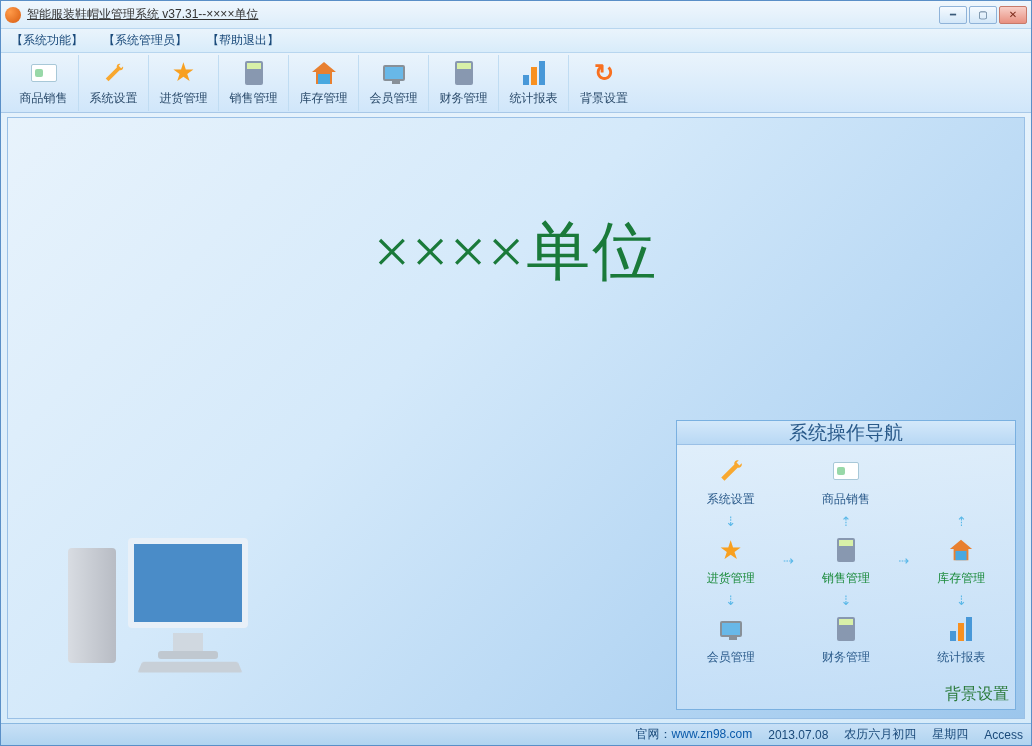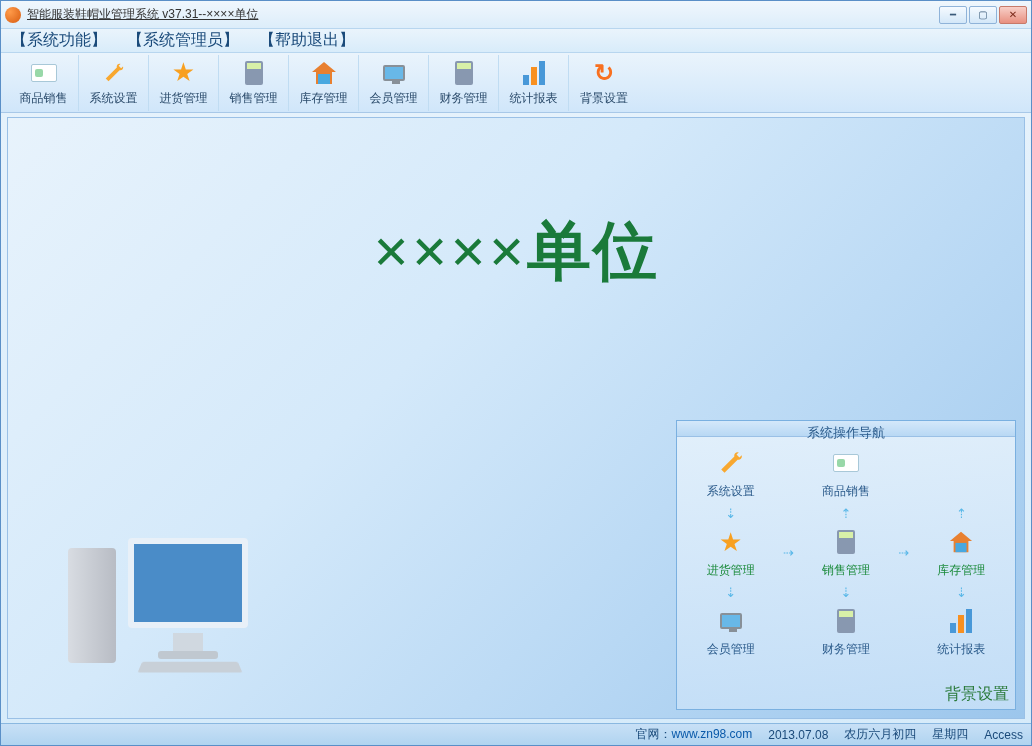--- a/index.html
+++ b/index.html
@@ -8,40 +8,40 @@
 .window { width: 1032px; height: 746px; border: 1px solid #5a8fc7; background: linear-gradient(#e8f3fc, #d6ebfa); display: flex; flex-direction: column; }
 
 .titlebar { height: 28px; background: linear-gradient(#f0f7fd, #dcedfa); display: flex; align-items: center; padding: 0 4px; border-bottom: 1px solid #b8d6ef; }
 .titlebar .app-icon { width: 16px; height: 16px; border-radius: 50%; background: radial-gradient(circle at 30% 30%, #ff9b4a, #d85c10); margin-right: 6px; }
 .titlebar .title { font-size: 12px; color: #333; flex: 1; text-decoration: underline; }
 .win-controls { display: flex; gap: 2px; }
 .win-btn { width: 28px; height: 18px; border: 1px solid #8fb3d9; background: linear-gradient(#f5faff, #d3e7f8); border-radius: 2px; display: flex; align-items: center; justify-content: center; font-size: 10px; color: #3a5a7a; cursor: pointer; }
 .win-btn.close { background: linear-gradient(#f8d0c8, #e89080); color: #7a2a1a; border-color: #c77a6a; }
 
 .menubar { height: 24px; background: linear-gradient(#eaf4fc, #d8ecfa); display: flex; align-items: center; padding: 0 10px; gap: 20px; border-bottom: 1px solid #b8d6ef; }
-.menu-item { font-size: 16px; color: #1a4a7a; cursor: pointer; }
+.menu-item { font-size: 12px; color: #1a4a7a; cursor: pointer; }
 
 .toolbar { height: 60px; background: linear-gradient(#eaf4fc, #d0e6fa); display: flex; align-items: center; padding: 0 8px; gap: 0; border-bottom: 1px solid #a8c8e8; }
 .tool-btn { width: 70px; height: 56px; display: flex; flex-direction: column; align-items: center; justify-content: center; gap: 3px; cursor: pointer; border-right: 1px solid #c0dcf2; }
 .tool-icon { width: 28px; height: 28px; display: flex; align-items: center; justify-content: center; }
 .tool-label { font-size: 12px; color: #2a4a6a; }
 
 .content { flex: 1; margin: 4px 6px; border: 1px solid #9ac0e6; background: linear-gradient(135deg, #e8f3fc 0%, #d4e9fa 40%, #b8d8f4 70%, #9cc6ec 100%); position: relative; overflow: hidden; }
 
-.main-title { position: absolute; left: 50%; top: 90px; transform: translateX(-50%); font-size: 64px; font-weight: bold; color: #1a7a3a; font-family: KaiTi, SimSun, serif; letter-spacing: 2px; white-space: nowrap; }
+.main-title { position: absolute; left: 50%; top: 90px; transform: translateX(-50%); font-size: 64px; font-weight: normal; color: #1a7a3a; font-family: KaiTi, SimSun, serif; letter-spacing: 2px; white-space: nowrap; }
 
 .computer-img { position: absolute; left: 60px; bottom: 40px; width: 200px; height: 160px; }
 .monitor { position: absolute; left: 60px; top: 20px; width: 120px; height: 90px; background: #4a8cc8; border: 6px solid #e8f0f8; border-radius: 4px; }
 .monitor-stand { position: absolute; left: 105px; top: 115px; width: 30px; height: 20px; background: #d0d8e0; }
 .monitor-base { position: absolute; left: 90px; top: 133px; width: 60px; height: 8px; background: #c0c8d0; border-radius: 3px; }
 .tower { position: absolute; left: 0; top: 30px; width: 48px; height: 115px; background: linear-gradient(90deg, #d8dce2, #b8bcc4); border-radius: 4px; }
 .keyboard { position: absolute; left: 72px; top: 142px; width: 100px; height: 14px; background: #c8d0d8; border-radius: 2px; transform: perspective(100px) rotateX(40deg); }
 
 .nav-panel { position: absolute; right: 8px; bottom: 8px; width: 340px; height: 290px; border: 1px solid #7ab0e0; background: linear-gradient(180deg, rgba(232,243,252,0.85), rgba(200,225,248,0.85)); }
-.nav-header { height: 16px; background: linear-gradient(#d4e8fa, #b8d8f4); border-bottom: 1px solid #9ac0e6; text-align: center; font-size: 13px; color: #2a5a8a; line-height: 24px; }
+.nav-header { height: 24px; background: linear-gradient(#d4e8fa, #b8d8f4); border-bottom: 1px solid #9ac0e6; text-align: center; font-size: 19px; color: #2a5a8a; line-height: 24px; }
 .nav-grid { padding: 10px 6px; display: grid; grid-template-columns: 1fr 20px 1fr 20px 1fr; grid-template-rows: auto 18px auto 18px auto; align-items: center; justify-items: center; gap: 4px 0; }
 .nav-item { display: flex; flex-direction: column; align-items: center; gap: 4px; cursor: pointer; width: 90px; }
 .nav-icon { width: 32px; height: 32px; display: flex; align-items: center; justify-content: center; }
 .nav-label { font-size: 12px; color: #2a5a8a; }
 .nav-label.green { color: #1a8a3a; }
 .nav-arrow { font-size: 13px; color: #5ab8e8; display: flex; align-items: center; justify-content: center; }
 .bg-setting { position: absolute; right: 6px; bottom: 4px; font-size: 16px; color: #2a7a3a; cursor: pointer; }
 
 .statusbar { height: 22px; background: linear-gradient(#c8e0f6, #b0d4f0); border-top: 1px solid #8ab8e0; display: flex; align-items: center; font-size: 12px; color: #1a4a7a; padding: 0 8px; gap: 16px; }
 .statusbar .sp { flex: 1; }

